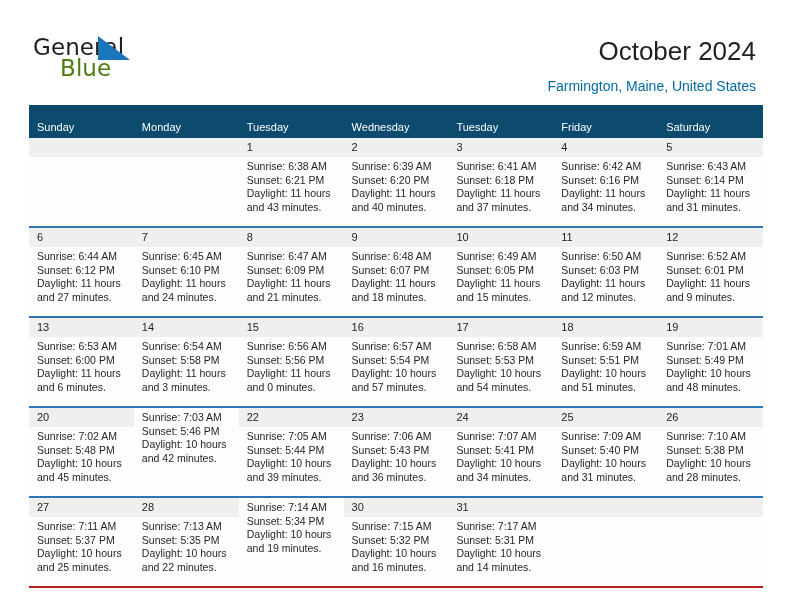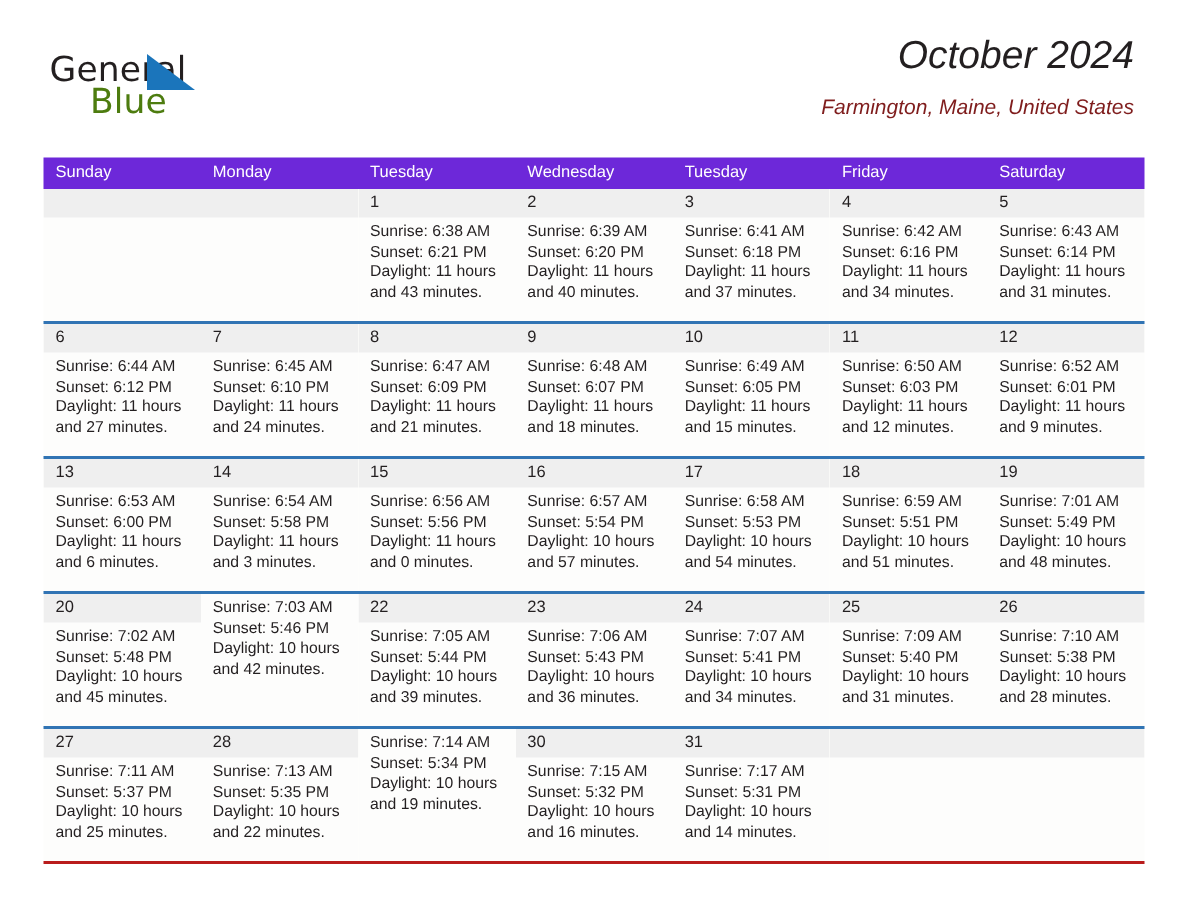--- a/index.html
+++ b/index.html
@@ -63,51 +63,50 @@
     left: 65px;
     top: 2px;
     width: 32px;
     height: 24px;
   }
   .brand-sail svg { display: block; }
 
   .title-block {
     position: absolute;
     right: 36px;
-    top: 21px;
+    top: 36px;
     text-align: right;
-    font-style: italic;
   }
   .cal-title {
     font-size: 26px;
     line-height: 31px;
     color: #231f20;
     font-weight: 400;
     white-space: nowrap;
   }
   .cal-subtitle {
     margin-top: 11px;
     font-size: 14px;
     line-height: 17px;
-    color: #7f1d1d;
+    color: #0369a1;
     font-weight: 400;
     white-space: nowrap;
   }
 
   
   .calendar {
     position: absolute;
     left: 29px;
     top: 105px;
     width: 734px;
   }
   .weekdays {
     display: flex;
-    background: #6d28d9;
-    height: 21px;
+    background: #0c4a6e;
+    height: 33px;
     align-items: flex-end;
   }
   .weekday {
     flex: 1 1 0;
     color: #ffffff;
     font-size: 11px;
     line-height: 21px;
     padding-left: 8px;
     box-sizing: border-box;
     white-space: nowrap;

